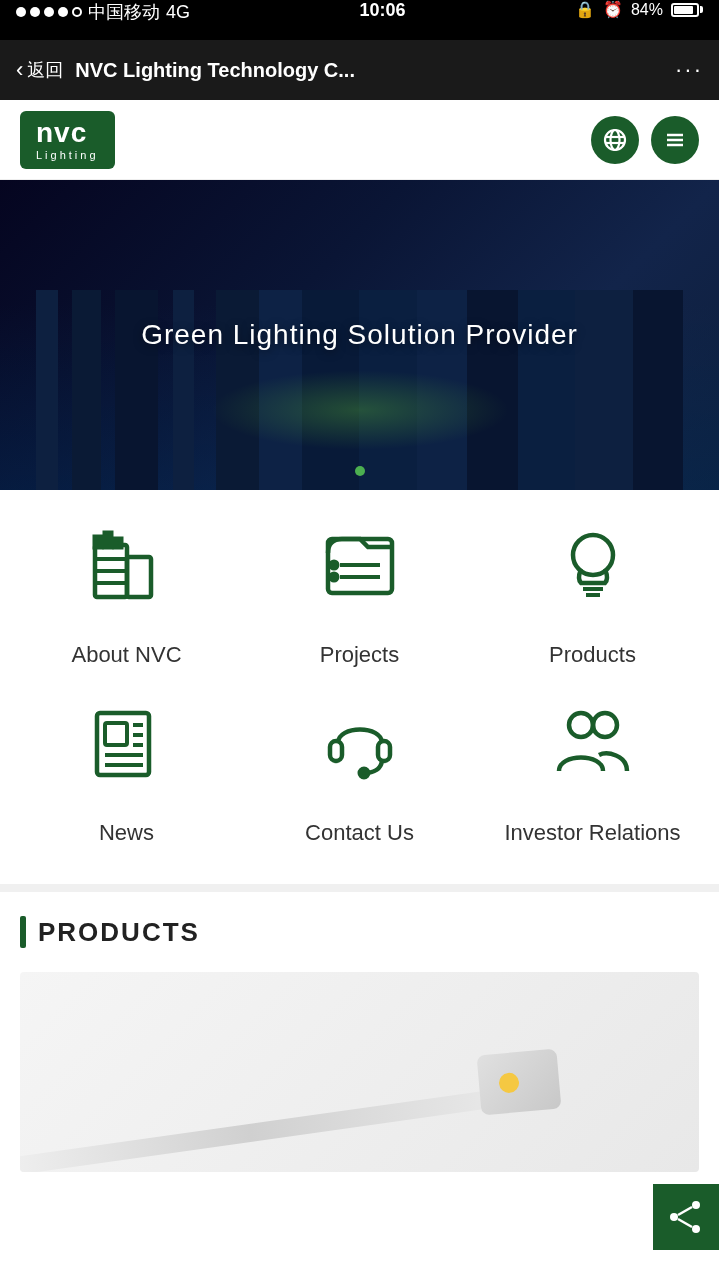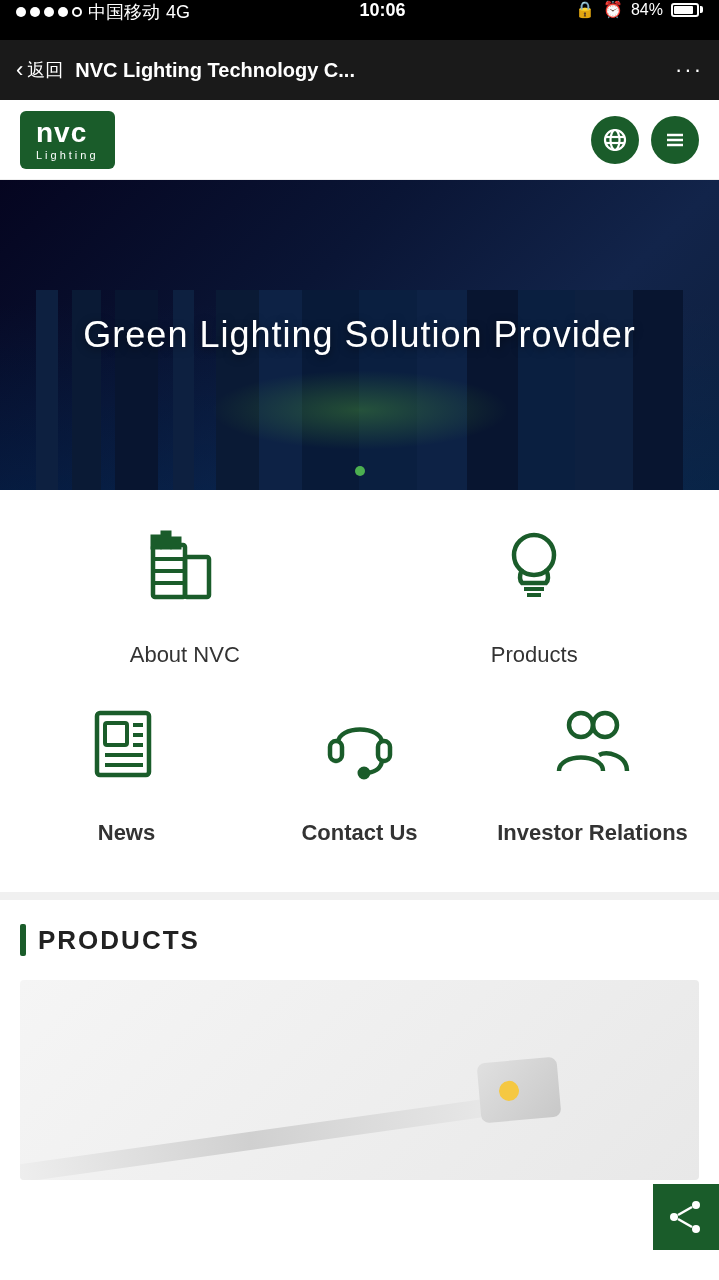--- a/index.html
+++ b/index.html
@@ -130,21 +130,21 @@
     .hero-glow {
       position: absolute;
       bottom: 40px; left: 50%; transform: translateX(-50%);
       width: 300px; height: 80px;
       background: radial-gradient(ellipse, rgba(100,200,50,0.3) 0%, transparent 70%);
     }
     .hero-text {
       position: relative;
       z-index: 2;
       color: #fff;
-      font-size: 36px;
+      font-size: 28px;
       font-weight: 300;
       text-align: center;
       text-shadow: 0 2px 8px rgba(0,0,0,0.5);
       letter-spacing: 1px;
     }
     .hero-dot {
       position: absolute;
       bottom: 14px; left: 50%; transform: translateX(-50%);
       width: 10px; height: 10px;
       background: #4caf50;
@@ -155,21 +155,21 @@
     
     .nav-grid {
       background: #fff;
       padding: 30px 10px;
     }
     .nav-row {
       display: flex;
       justify-content: space-around;
       margin-bottom: 30px;
     }
-    .nav-row:last-child { margin-bottom: 16px; font-weight: bold; }
+    .nav-row:last-child { margin-bottom: 8px; }
     .nav-item {
       display: flex;
       flex-direction: column;
       align-items: center;
       gap: 32px;
       width: 200px;
       cursor: pointer;
     }
     .nav-icon {
       width: 90px; height: 90px;
@@ -380,20 +380,34 @@
           <line x1="8" y1="58" x2="40" y2="58" stroke="#1a5c2a" stroke-width="4"></line>
 
           <rect x="18" y="8" width="6" height="14" fill="#1a5c2a"></rect>
           <rect x="28" y="14" width="6" height="8" fill="#1a5c2a"></rect>
           <rect x="8" y="12" width="6" height="10" fill="#1a5c2a"></rect>
         </svg>
       </div>
       <span class="nav-label">About NVC</span>
     </div>
 
+    <div class="nav-item">
+      <div class="nav-icon">
+        <svg viewBox="0 0 80 80">
+
+          <rect x="8" y="14" width="64" height="54" rx="4" stroke="#1a5c2a" stroke-width="4.5" fill="none"></rect>
+          <path d="M8 28 Q8 14 22 14 L40 14 L48 22 L72 22" stroke="#1a5c2a" stroke-width="4.5" fill="none"></path>
+          <line x1="20" y1="40" x2="60" y2="40" stroke="#1a5c2a" stroke-width="4"></line>
+          <line x1="20" y1="52" x2="60" y2="52" stroke="#1a5c2a" stroke-width="4"></line>
+          <circle cx="14" cy="40" r="3" fill="#1a5c2a"></circle>
+          <circle cx="14" cy="52" r="3" fill="#1a5c2a"></circle>
+        </svg>
+      </div>
+      <span class="nav-label">Projects</span>
+    </div>
 
     <div class="nav-item">
       <div class="nav-icon">
         <svg viewBox="0 0 80 80">
 
           <circle cx="40" cy="30" r="20" stroke="#1a5c2a" stroke-width="4.5" fill="none"></circle>
           <path d="M28 44 Q24 54 28 58 L52 58 Q56 54 52 44" stroke="#1a5c2a" stroke-width="4.5" fill="none"></path>
           <line x1="30" y1="64" x2="50" y2="64" stroke="#1a5c2a" stroke-width="4"></line>
           <line x1="33" y1="70" x2="47" y2="70" stroke="#1a5c2a" stroke-width="4"></line>
         </svg>

